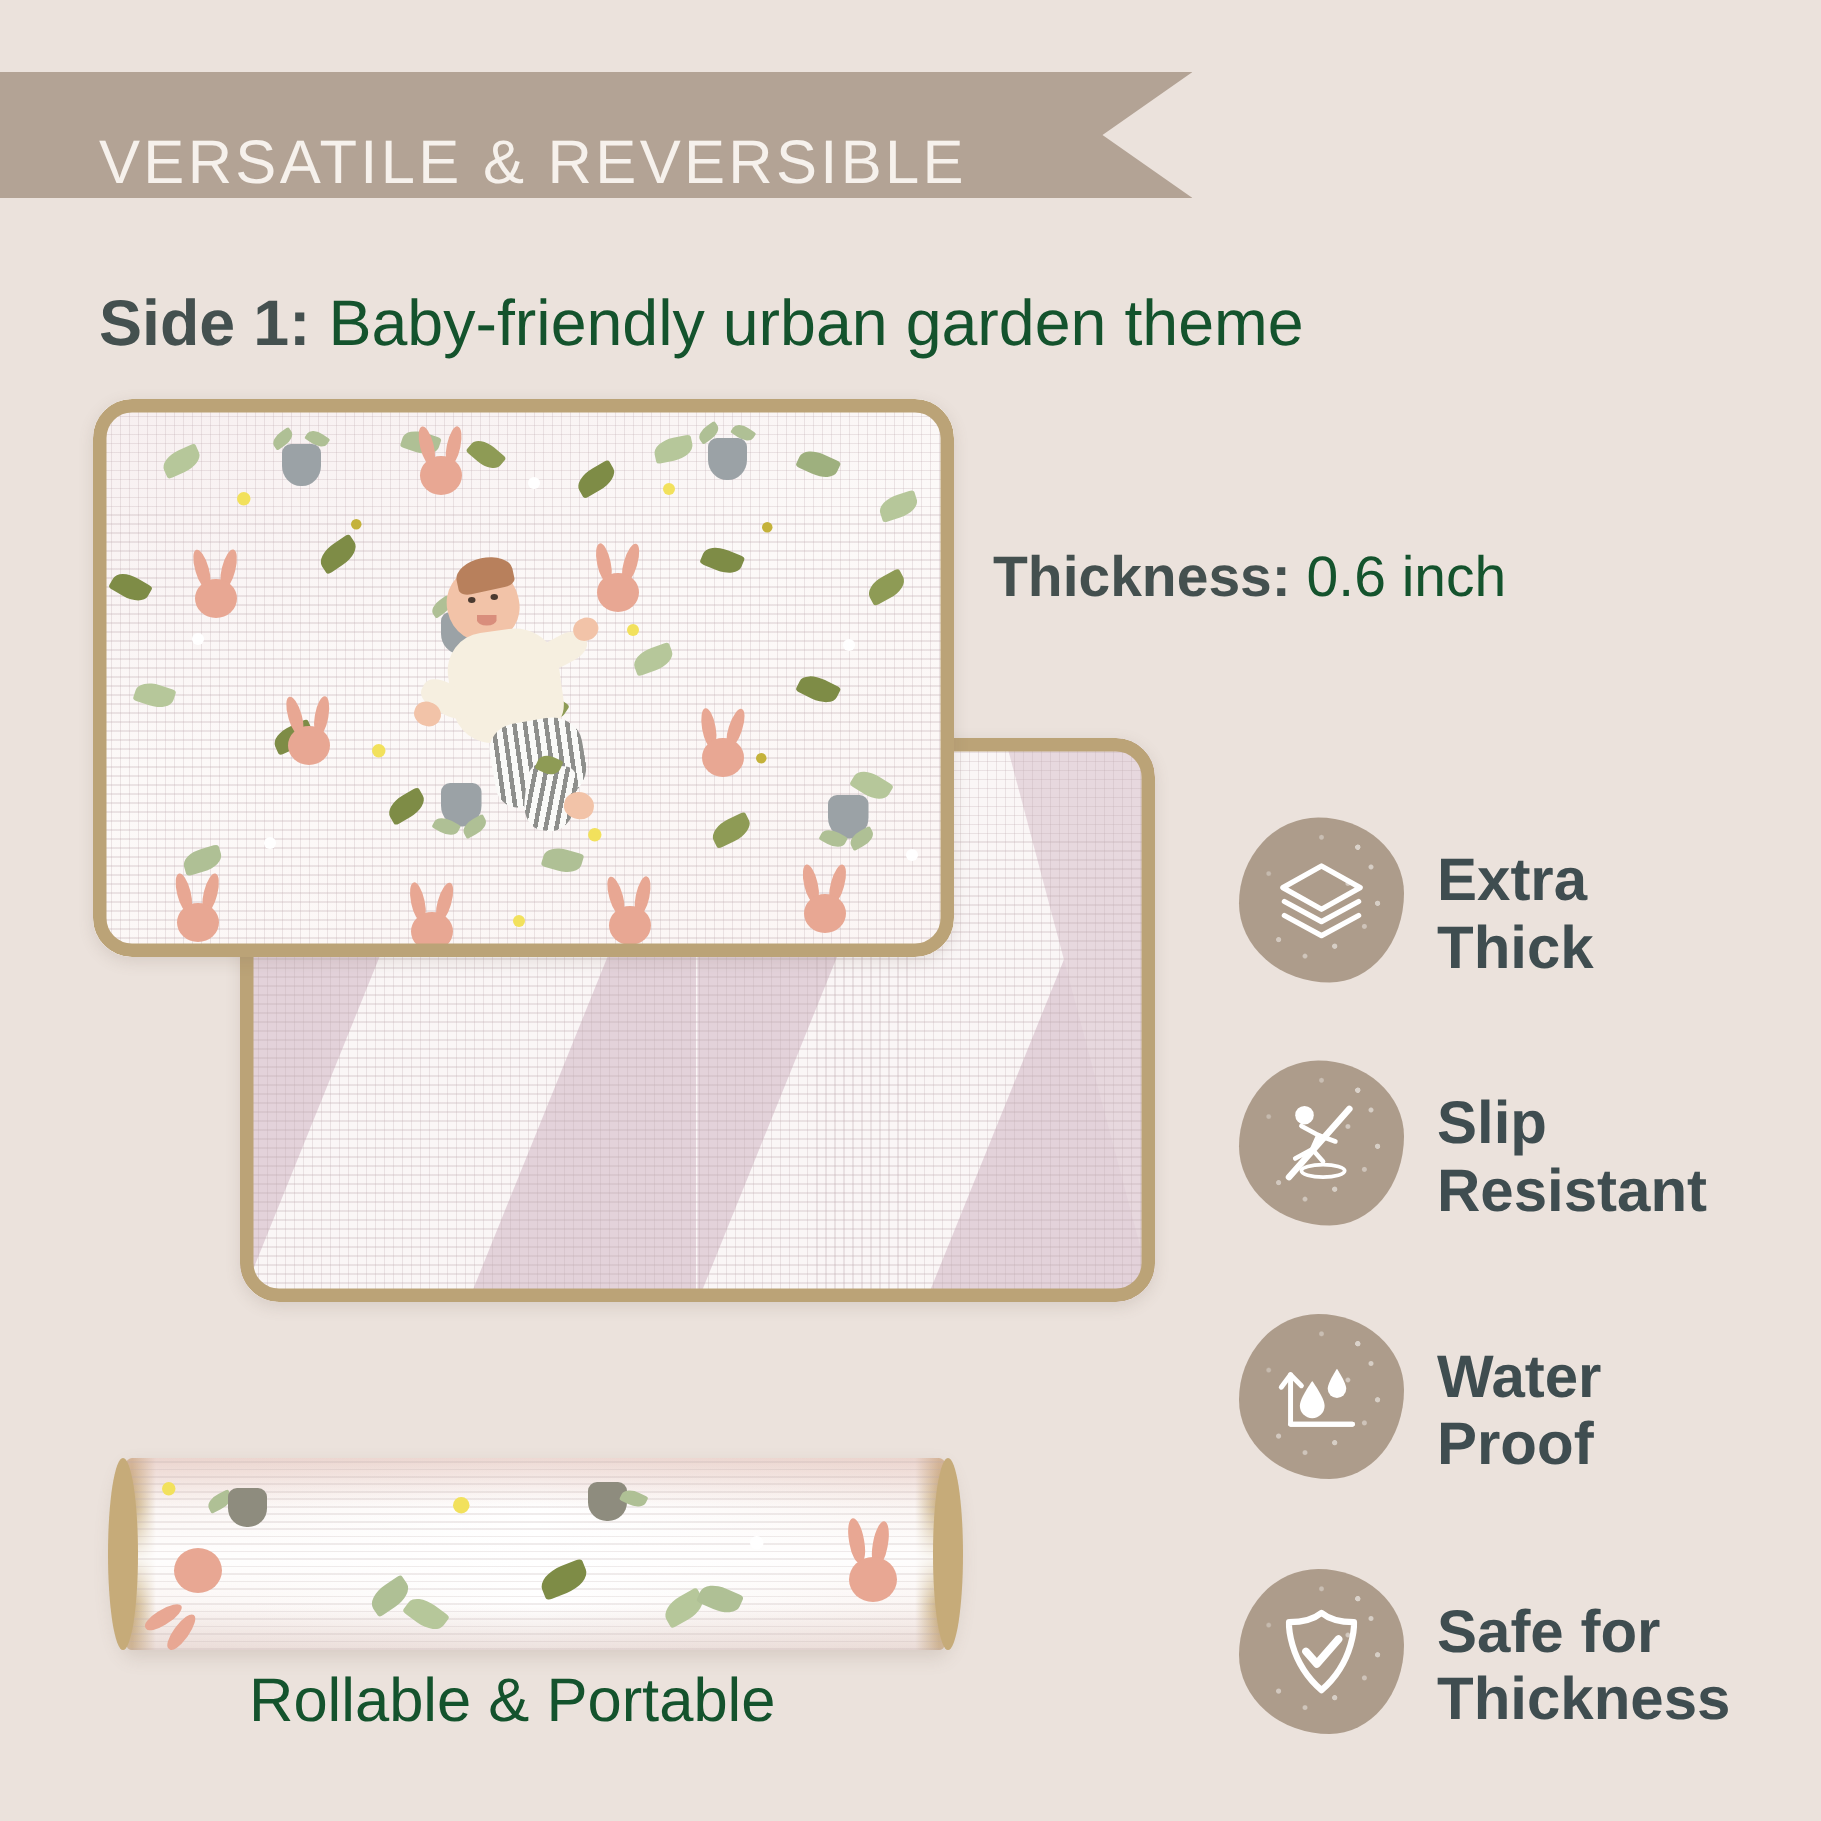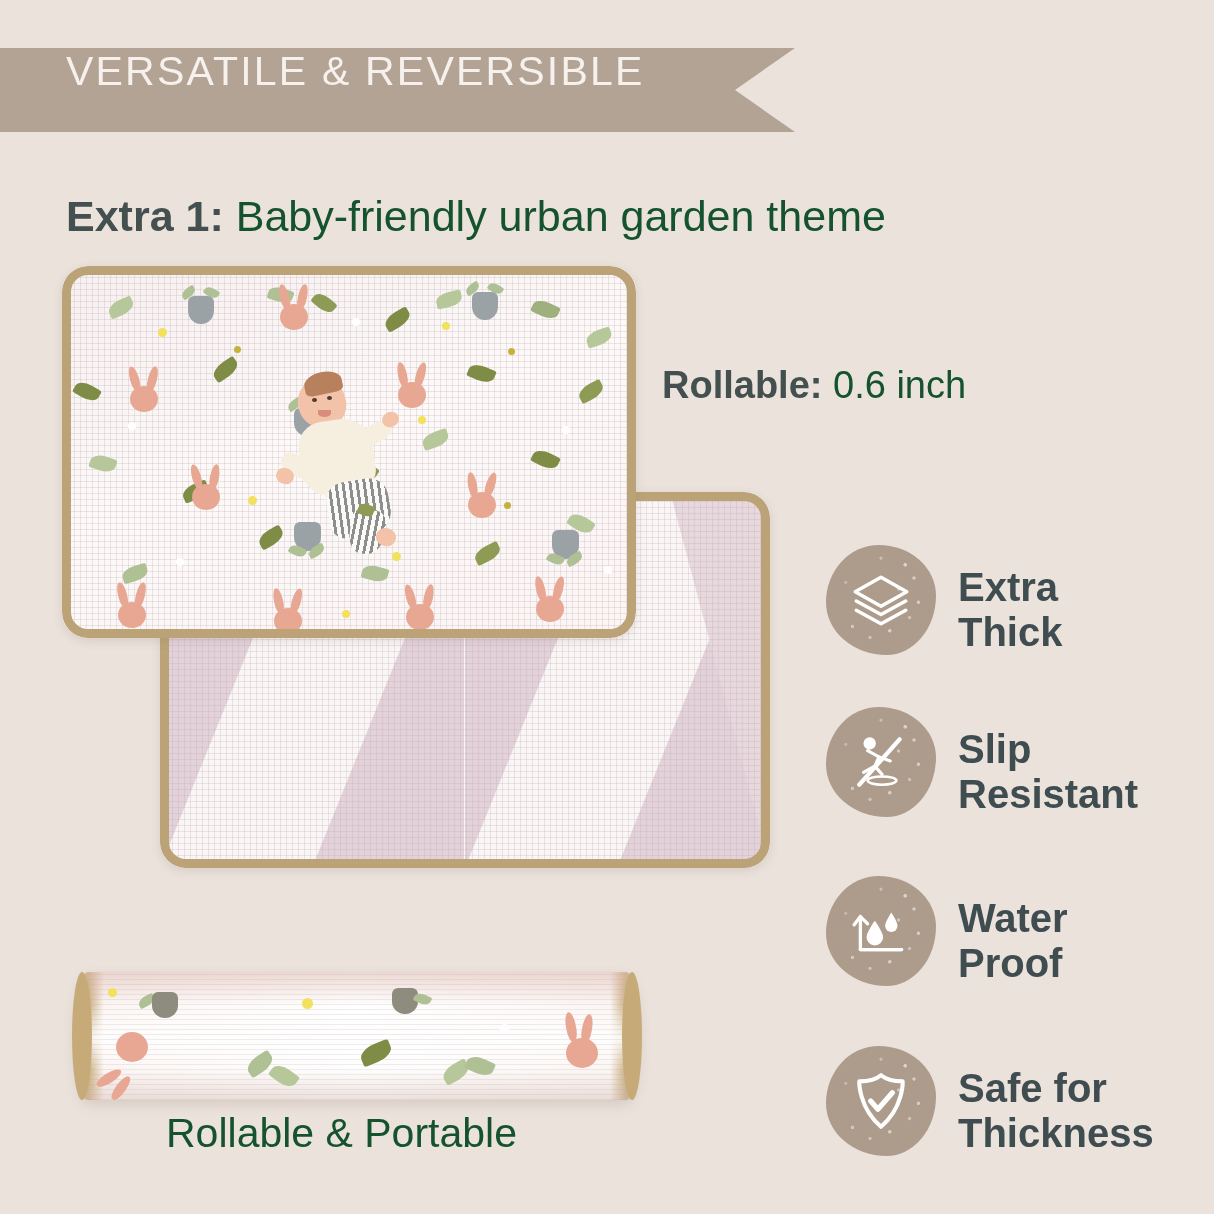--- a/index.html
+++ b/index.html
@@ -11,21 +11,21 @@
     position:relative;
   }
   .stage{position:absolute;left:0;top:0;width:1214px;height:1214px;}
 
   
   .ribbon{
     position:absolute;left:0;top:48px;width:795px;height:84px;
     background:#B3A395;
     -webkit-clip-path:polygon(0 0, 795px 0, 735px 42px, 795px 84px, 0 84px);
     clip-path:polygon(0 0, 795px 0, 735px 42px, 795px 84px, 0 84px);
-    display:flex;align-items:flex-start;
+    display:flex;align-items:flex-end;
   }
   .ribbon-text{
     color:#F6F1EC;font-size:41px;letter-spacing:2.2px;
     font-weight:400;margin-left:66px;white-space:nowrap;
     font-family:"Liberation Sans", sans-serif;
   }
 
   
   .caption{position:absolute;white-space:nowrap;}
   .cap-strong{font-weight:700;color:#44504F;}
@@ -109,27 +109,27 @@
 </head>
 <body>
 
 <div class="stage">
 
   <div class="ribbon">
     <span class="ribbon-text">VERSATILE &amp; REVERSIBLE</span>
   </div>
 
   <div class="caption" id="side1-caption">
-    <span class="cap-strong">Extra 1: </span>
+    <span class="cap-strong">Side 1: </span>
     <span class="cap-light">Baby-friendly urban garden theme</span>
   </div>
 
   <div id="dim-block">
     <div>
-      <span class="cap-strong">Rollable: </span>
+      <span class="cap-strong">Thickness: </span>
       <span class="cap-light">0.6 inch</span>
     </div>
   </div>
 
   <div class="mat" id="mat-side2">
     <div class="tri-field">
 
       <div class="tri" style="border-left:152px solid #E3D2DA;border-bottom:376px solid transparent;left:0;top:0;"></div>
       <div class="tri" style="border-right:152px solid #E3D2DA;border-top:376px solid transparent;left:152px;top:0;"></div>
       <div class="tri" style="border-left:152px solid #E3D2DA;border-bottom:376px solid transparent;left:305px;top:0;"></div>

